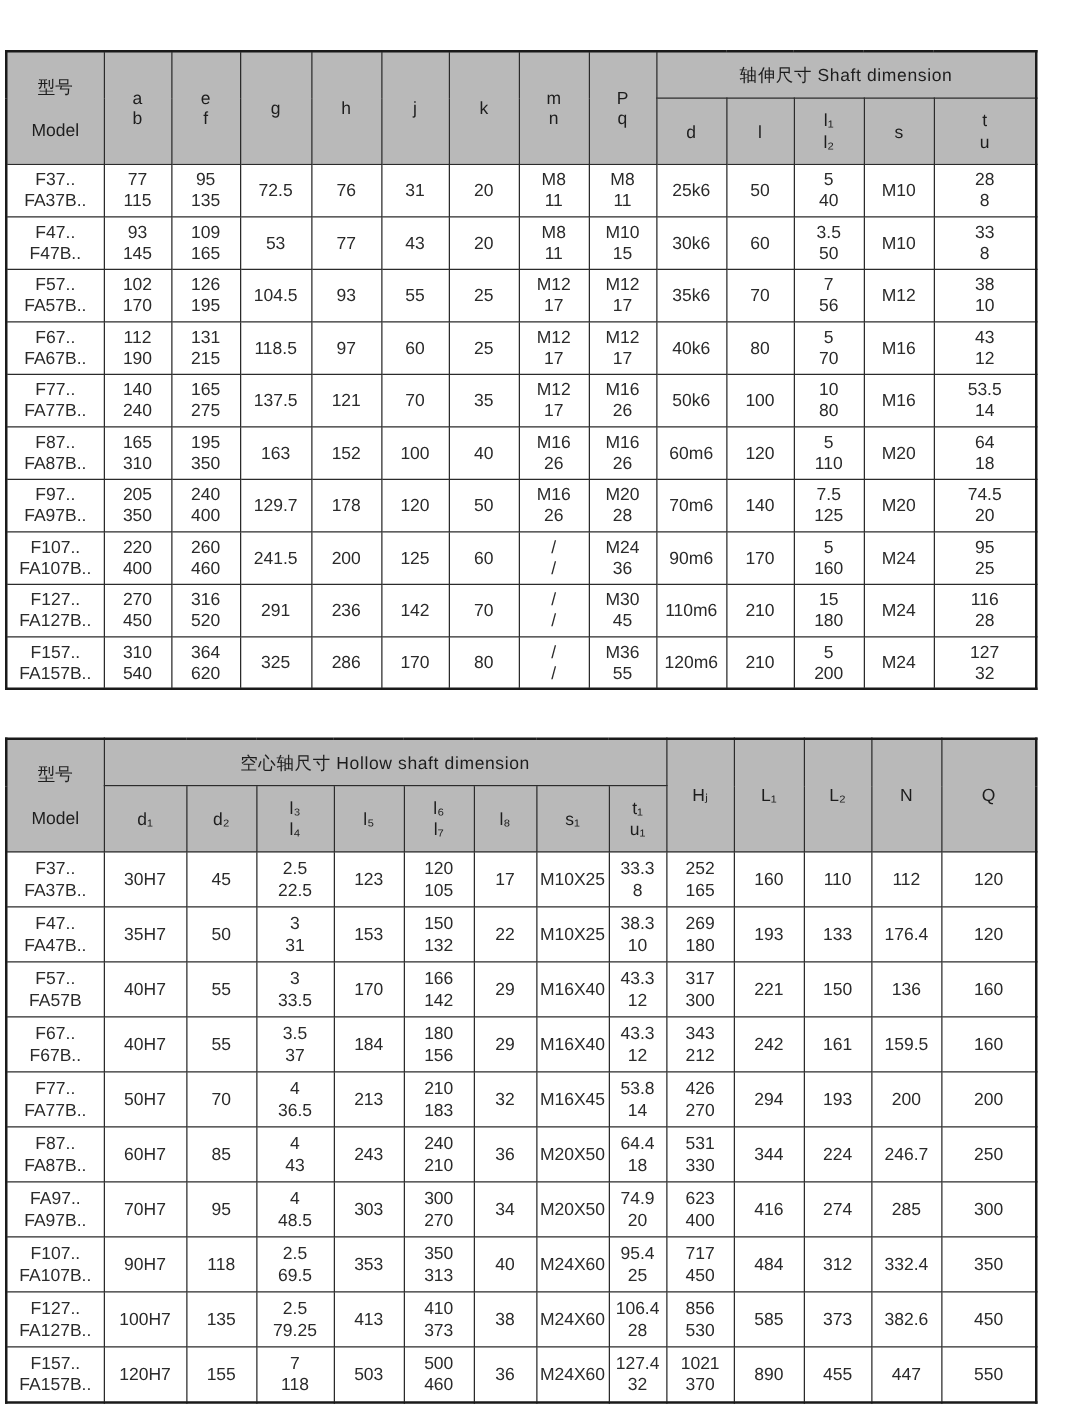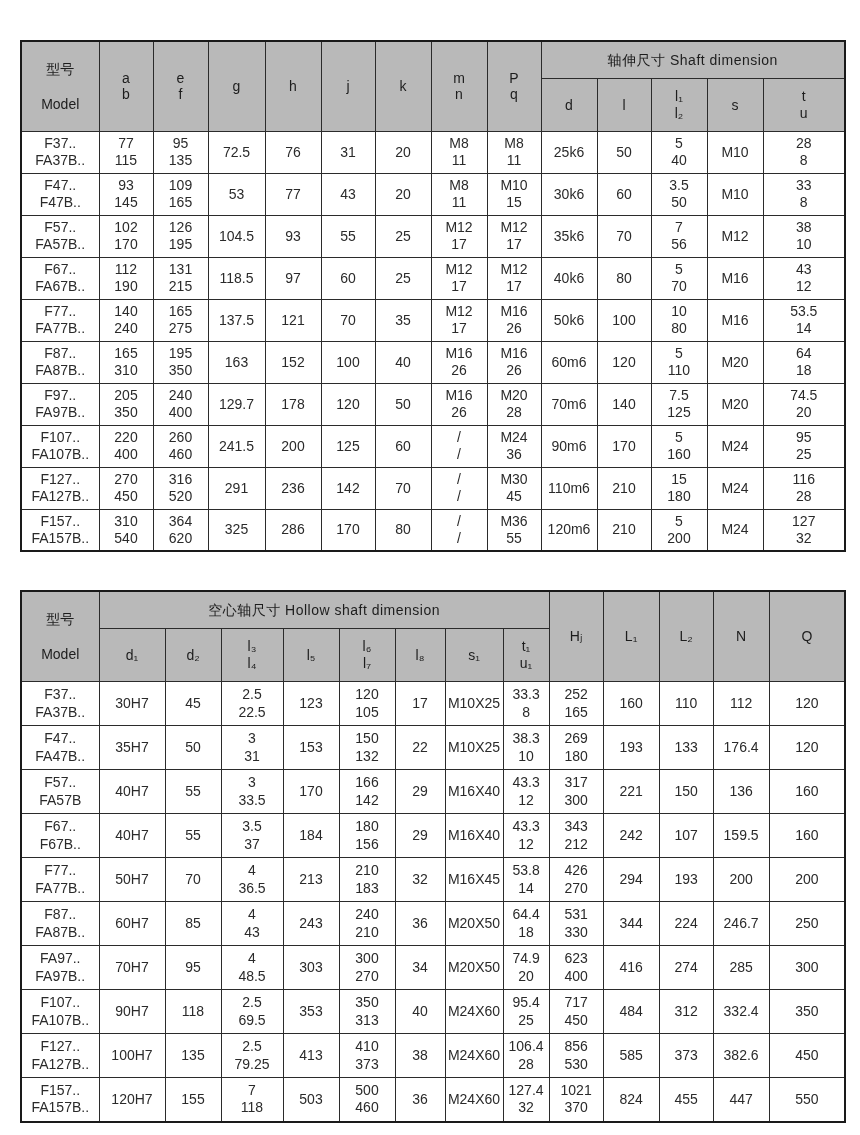--- a/index.html
+++ b/index.html
@@ -2,21 +2,21 @@
 <html><head>
 <meta charset="utf-8">
 <style>
   html,body{margin:0;padding:0;}
   .page{
     width:860px;height:1135px;background:#ffffff;overflow:hidden;
     font-family:"Liberation Sans","DejaVu Sans",sans-serif;color:#222;
   }
   table.spec{
     border-collapse:collapse;table-layout:fixed;width:824px;
-    margin-left:20px;border:2px solid #1a1a1a;
+    margin-left:4px;border:2px solid #1a1a1a;
   }
   table.spec th,table.spec td{
     border:1px solid #2b2b2b;text-align:center;vertical-align:middle;
     white-space:pre-line;padding:1px 2px;box-sizing:border-box;
   }
   table.spec th{
     background:#b9b9b9;font-weight:normal;font-size:14px;line-height:1.2;color:#1d1d1d;
   }
   tr.group-row th{height:33px;}
   tr.sub-row th{height:46px;}
@@ -437,21 +437,21 @@
           <td>184</td>
           <td>180
 156</td>
           <td>29</td>
           <td>M16X40</td>
           <td>43.3
 12</td>
           <td>343
 212</td>
           <td>242</td>
-          <td>107</td>
+          <td>161</td>
           <td>159.5</td>
           <td>160</td>
         </tr>
         <tr>
           <td class="model">F77..
 FA77B..</td>
           <td>50H7</td>
           <td>70</td>
           <td>4
 36.5</td>
@@ -562,21 +562,21 @@
 118</td>
           <td>503</td>
           <td>500
 460</td>
           <td>36</td>
           <td>M24X60</td>
           <td>127.4
 32</td>
           <td>1021
 370</td>
-          <td>824</td>
+          <td>890</td>
           <td>455</td>
           <td>447</td>
           <td>550</td>
         </tr>
       </tbody>
   </table>
 
 </div>
 
 </body></html>

